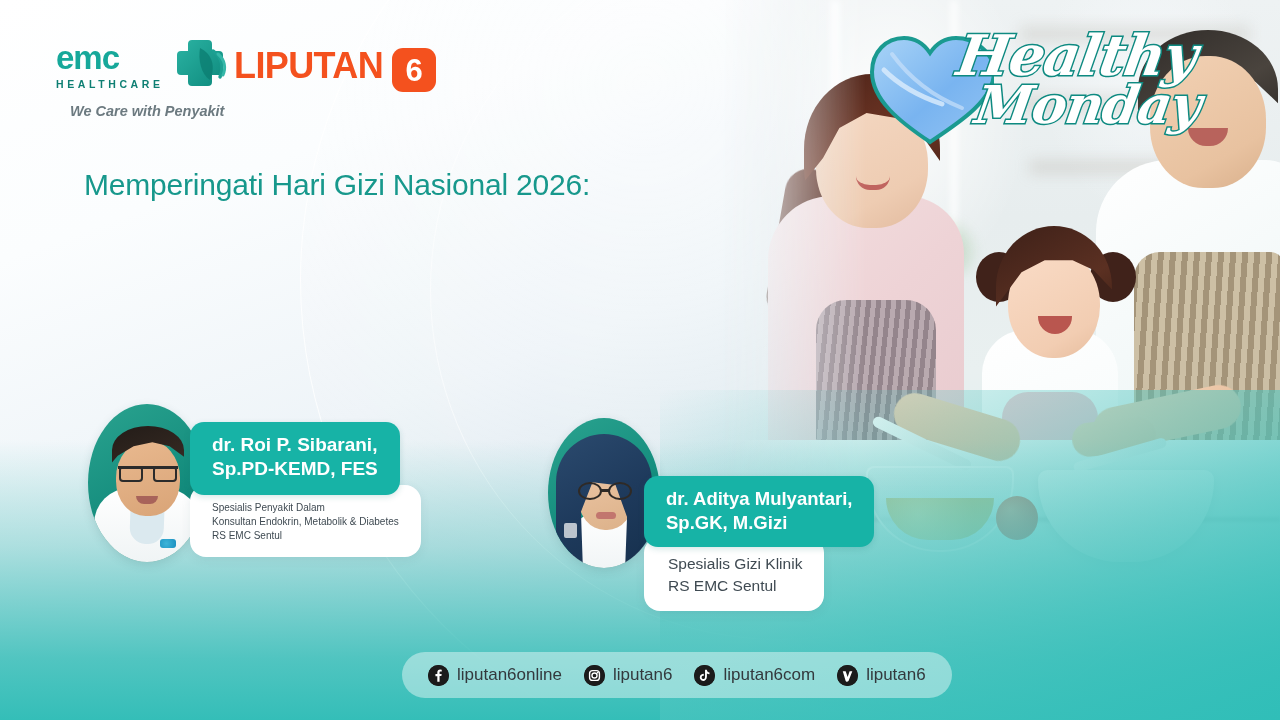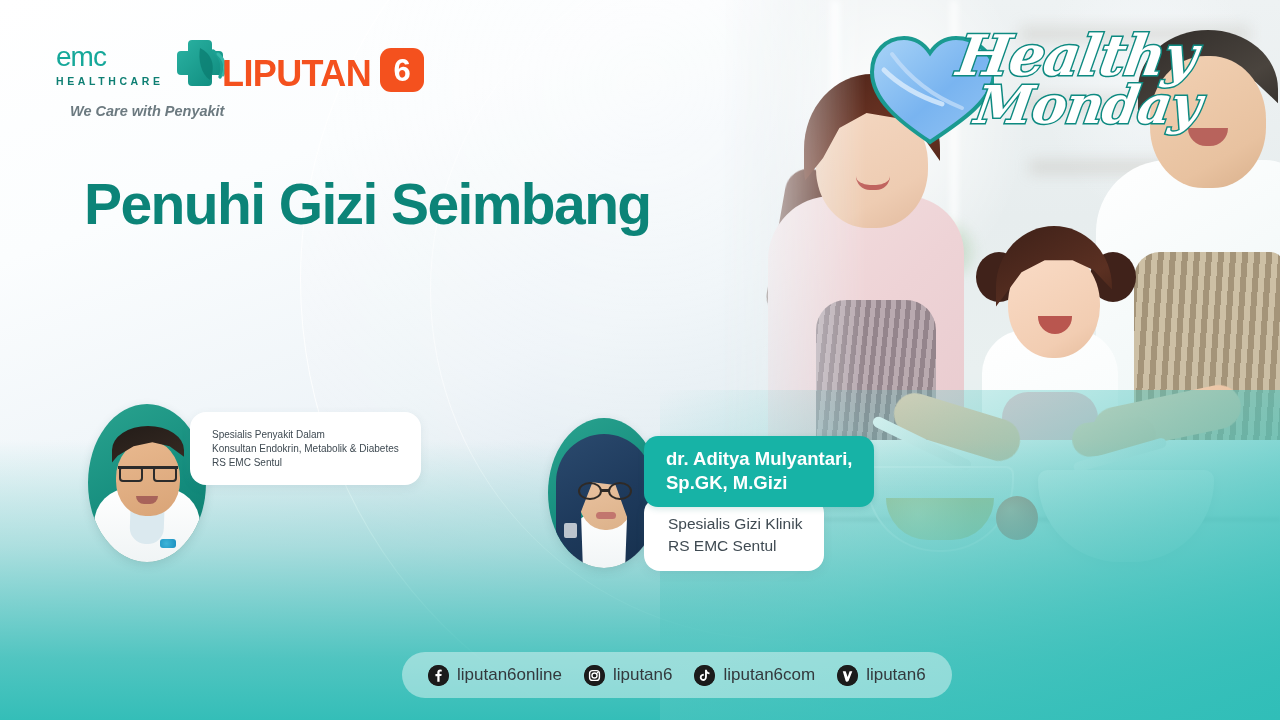--- a/index.html
+++ b/index.html
@@ -194,26 +194,26 @@
     filter:blur(1px);
   }
   .spoon1 { position:absolute; left:148px; top:438px; width:108px; height:11px;
     background:linear-gradient(90deg,#fdfdfd,#e4eded); border-radius:7px; transform:rotate(26deg); }
   .spoon2 { position:absolute; left:352px; top:450px; width:96px; height:10px;
     background:linear-gradient(90deg,#fdfdfd,#e4eded); border-radius:7px; transform:rotate(-16deg); }
 
   
   .emc-wrap { position:absolute; left:56px; top:36px; }
   .emc-row { display:flex; align-items:center; gap:9px; }
-  .emc-word { font-size:28px; font-weight:400; letter-spacing:-1px; color:#16A89A; line-height:1; }
+  .emc-word { font-size:33px; font-weight:700; letter-spacing:-1px; color:#16A89A; line-height:1; }
   .emc-sub { font-size:10.5px; letter-spacing:3.6px; color:#0E7F73; font-weight:700; margin-top:4px; }
   .emc-tag { font-size:14.5px; font-style:italic; color:#6c7a80; margin-top:9px; margin-left:14px; font-weight:600; }
 
   
-  .lp-wrap { position:absolute; left:222px; top:48px; display:flex; align-items:flex-end; gap:9px; }
+  .lp-wrap { position:absolute; left:234px; top:48px; display:flex; align-items:flex-start; gap:9px; }
   .lp-word { font-size:36px; font-weight:800; color:#F4511E; letter-spacing:-.6px; line-height:1; font-family:"Liberation Sans", sans-serif; }
   .lp-badge { width:44px; height:44px; border-radius:11px; background:#F4511E; display:flex; align-items:center; justify-content:center; }
   .lp-six { color:#fff; font-size:31px; font-weight:800; line-height:1; }
 
   
   .hm { position:absolute; right:44px; top:18px; width:370px; height:140px; }
   .hm-heart { position:absolute; left:0; top:12px; width:128px; height:120px; }
   .hm-text { position:absolute; left:92px; top:4px; width:280px; height:136px; }
   .hm-l1, .hm-l2 {
     position:absolute; font-style:italic; font-weight:700;
@@ -281,21 +281,21 @@
 
   .spk-text { margin-left:-16px; margin-top:18px; display:flex; flex-direction:column; align-items:flex-start; }
   .spk-name {
     background:#17B3A6; color:#ffffff;
     font-size:19px; font-weight:800; line-height:1.28;
     padding:11px 22px 13px 22px;
     border-radius:14px; position:relative; z-index:3;
     white-space:pre-line;
     box-shadow:0 2px 6px rgba(20,120,115,.18);
   }
-  .spk-name2 { font-size:18.5px; }
+  .spk-name2 { font-size:18.5px;margin-top:40px; }
   .spk-role {
     background:#ffffff; color:#3f4a52;
     font-size:10px; line-height:1.42;
     padding:16px 22px 14px 22px;
     border-radius:16px; margin-top:-10px; position:relative; z-index:2;
     white-space:pre-line;
     box-shadow:0 3px 10px rgba(70,110,120,.10);
   }
   .spk-role2 { font-size:15.5px;padding-left:24px; }
 
@@ -419,37 +419,39 @@
         <path d="M26 24c16 22 40 42 70 54" stroke="#C7E0FA" stroke-width="4" fill="none" stroke-linecap="round" opacity=".7"></path>
       </svg>
     </div>
     <div class="hm-text">
       <div class="hm-l1">Healthy</div>
       <div class="hm-l2">Monday</div>
     </div>
   </div>
 
   <div class="head">
-    <div class="title">Penuhi Gizi Seimbang</div>
+    <div class="kicker">Memperingati Hari Gizi Nasional 2026:</div>
   </div>
 
   <div class="spk spk1">
     <div class="avatar av1">
       <div class="d1-coat"></div>
         <div class="d1-neck"></div>
         <div class="d1-collar"></div>
       <div class="d1-face"></div>
         <div class="d1-hair"></div>
       <div class="d1-gl"></div>
         <div class="d1-gr"></div>
         <div class="d1-glasses"></div>
       <div class="d1-mouth"></div>
         <div class="d1-pin"></div>
     </div>
     <div class="spk-text">
+      <div class="spk-name">dr. Roi P. Sibarani,
+Sp.PD-KEMD, FES</div>
       <div class="spk-role">Spesialis Penyakit Dalam
 Konsultan Endokrin, Metabolik &amp; Diabetes
 RS EMC Sentul</div>
     </div>
   </div>
 
   <div class="spk spk2">
     <div class="avatar av2">
       <div class="d2-coat"></div>
       <div class="d2-face"></div>

